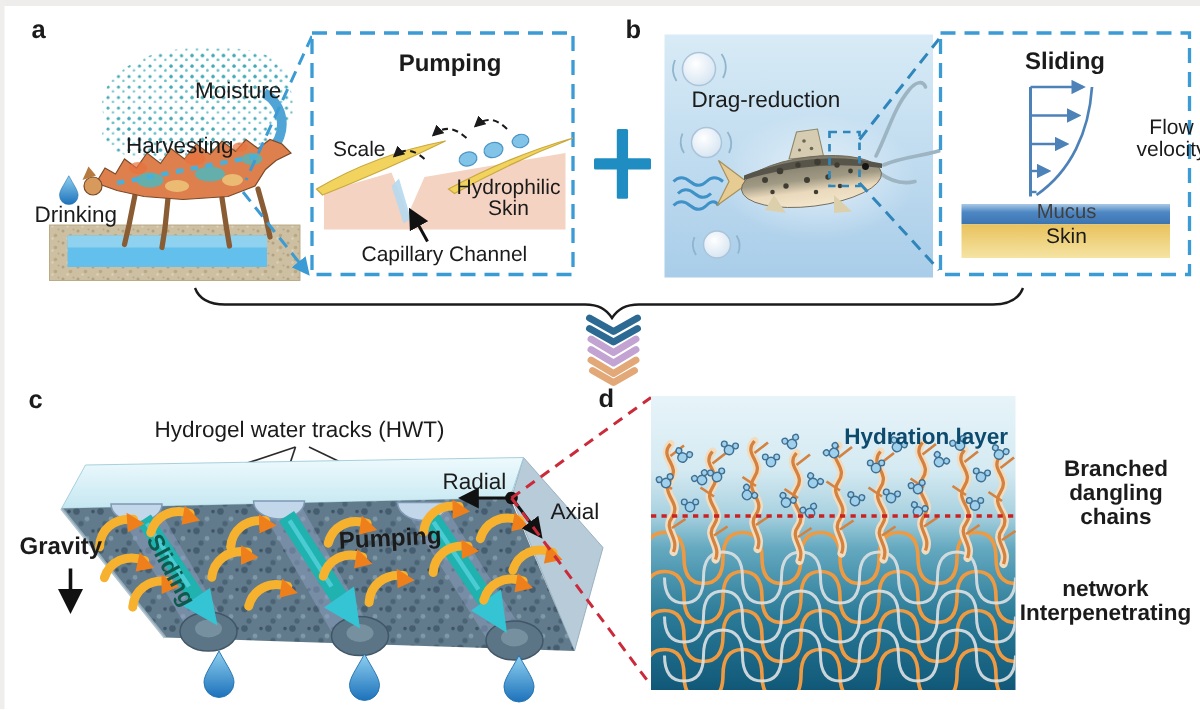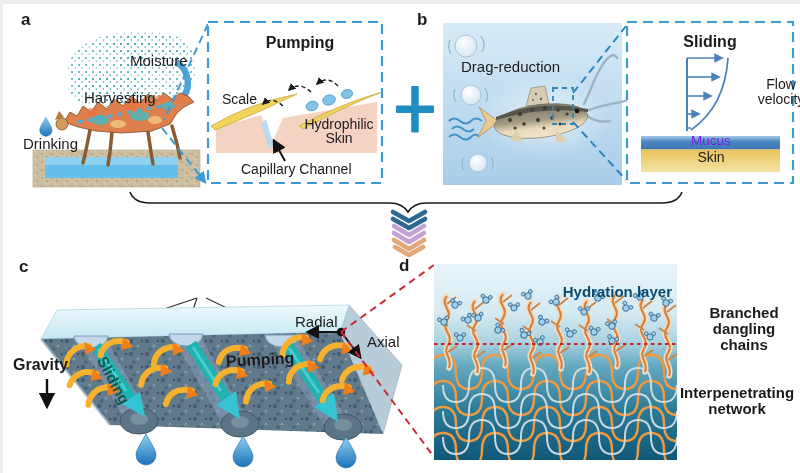--- a/index.html
+++ b/index.html
@@ -10,21 +10,21 @@
   svg.art{position:absolute;left:0;top:0;}
   .lbl{position:absolute;color:#1b1b1b;white-space:nowrap;line-height:1.05;}
   .b{font-weight:bold;}
   .panel-letter{font-size:17px;font-weight:bold;}
   .t15{font-size:15px;}
   .t14{font-size:14px;}
   .t16{font-size:16px;}
   .ctr{text-align:center;white-space:normal;}
   .red{color:#0c4a6e;}
   .green{color:#0f5a4e;}
-  .navy{color:#6d28d9;}
+  .navy{color:#404040;}
 </style>
 </head>
 <body>
 
 <div class="stage">
   <div class="edge-top"></div>
   <div class="edge-left"></div>
 
   <svg class="art" width="800" height="473" viewBox="0 0 800 473">
     <defs>
@@ -408,29 +408,30 @@
 
   <div class="lbl t16 b ctr" style="left:663px;top:34px;width:94px;">Sliding</div>
   <div class="lbl t14 ctr" style="left:729px;top:77px;width:58px;line-height:15px;margin-left:23px;">
     <div>Flow</div>
     <div>velocity</div>
   </div>
   <div class="lbl navy ctr" style="left:646px;top:134px;width:130px;font-size:13.5px;">Mucus</div>
   <div class="lbl t14 ctr" style="left:646px;top:150px;width:130px;">Skin</div>
 
   <div class="lbl panel-letter" style="left:19px;top:258px;">c</div>
+  <div class="lbl t15" style="left:103px;top:279px;">Hydrogel water tracks (HWT)</div>
   <div class="lbl t16 b" style="left:13px;top:357px;">Gravity</div>
   <div class="lbl b green" style="left:108px;top:354px;font-size:15.5px;transform:rotate(62deg);transform-origin:left top;">Sliding</div>
   <div class="lbl t16 b" style="left:226px;top:352px;transform:rotate(-3deg);">Pumping</div>
   <div class="lbl t15" style="left:295px;top:314px;">Radial</div>
   <div class="lbl t15" style="left:353px;top:334px;margin-left:14px;">Axial</div>
 
   <div class="lbl panel-letter" style="left:399px;top:257px;">d</div>
   <div class="lbl t15 b red" style="left:550px;top:284px;width:122px;text-align:right;">Hydration layer</div>
   <div class="lbl t15 b ctr" style="left:688px;top:305px;width:112px;line-height:16px;">
     <div>Branched</div>
     <div>dangling chains</div>
   </div>
   <div class="lbl t15 b ctr" style="left:674px;top:385px;width:126px;line-height:16px;">
+    <div>network</div>
     <div>Interpenetrating</div>
-    <div>network</div>
   </div>
 </div>
 
 </body></html>

